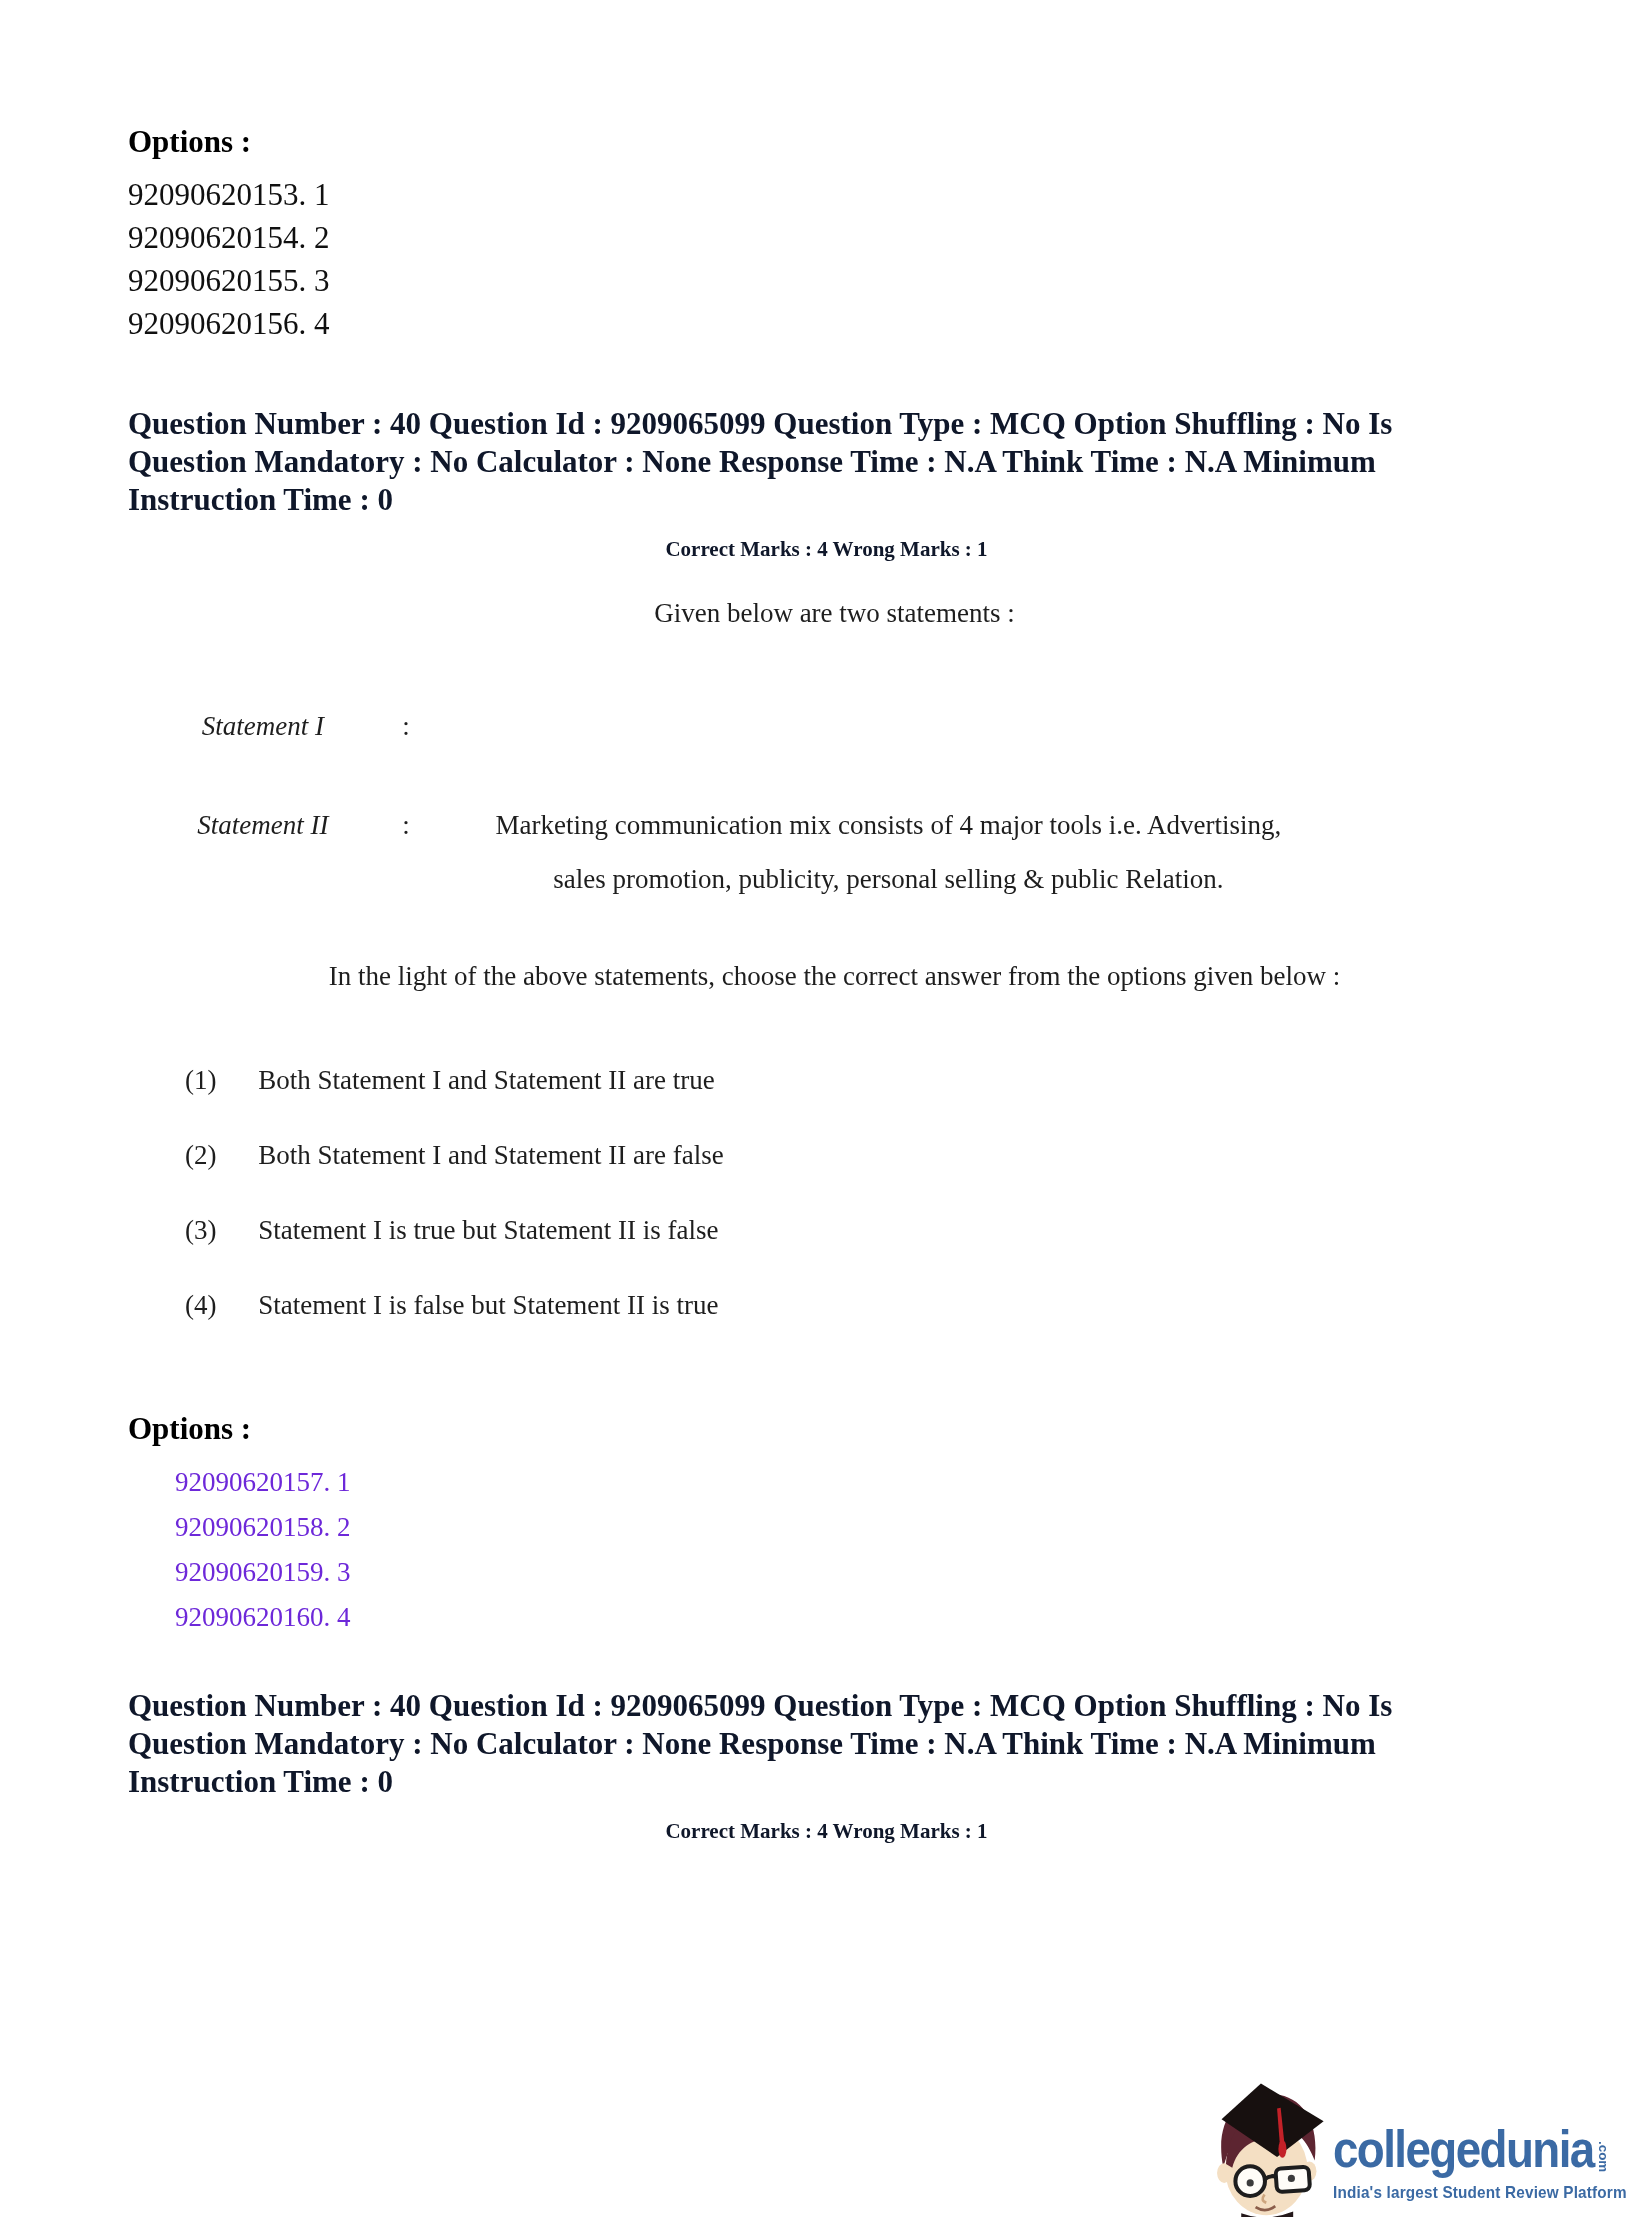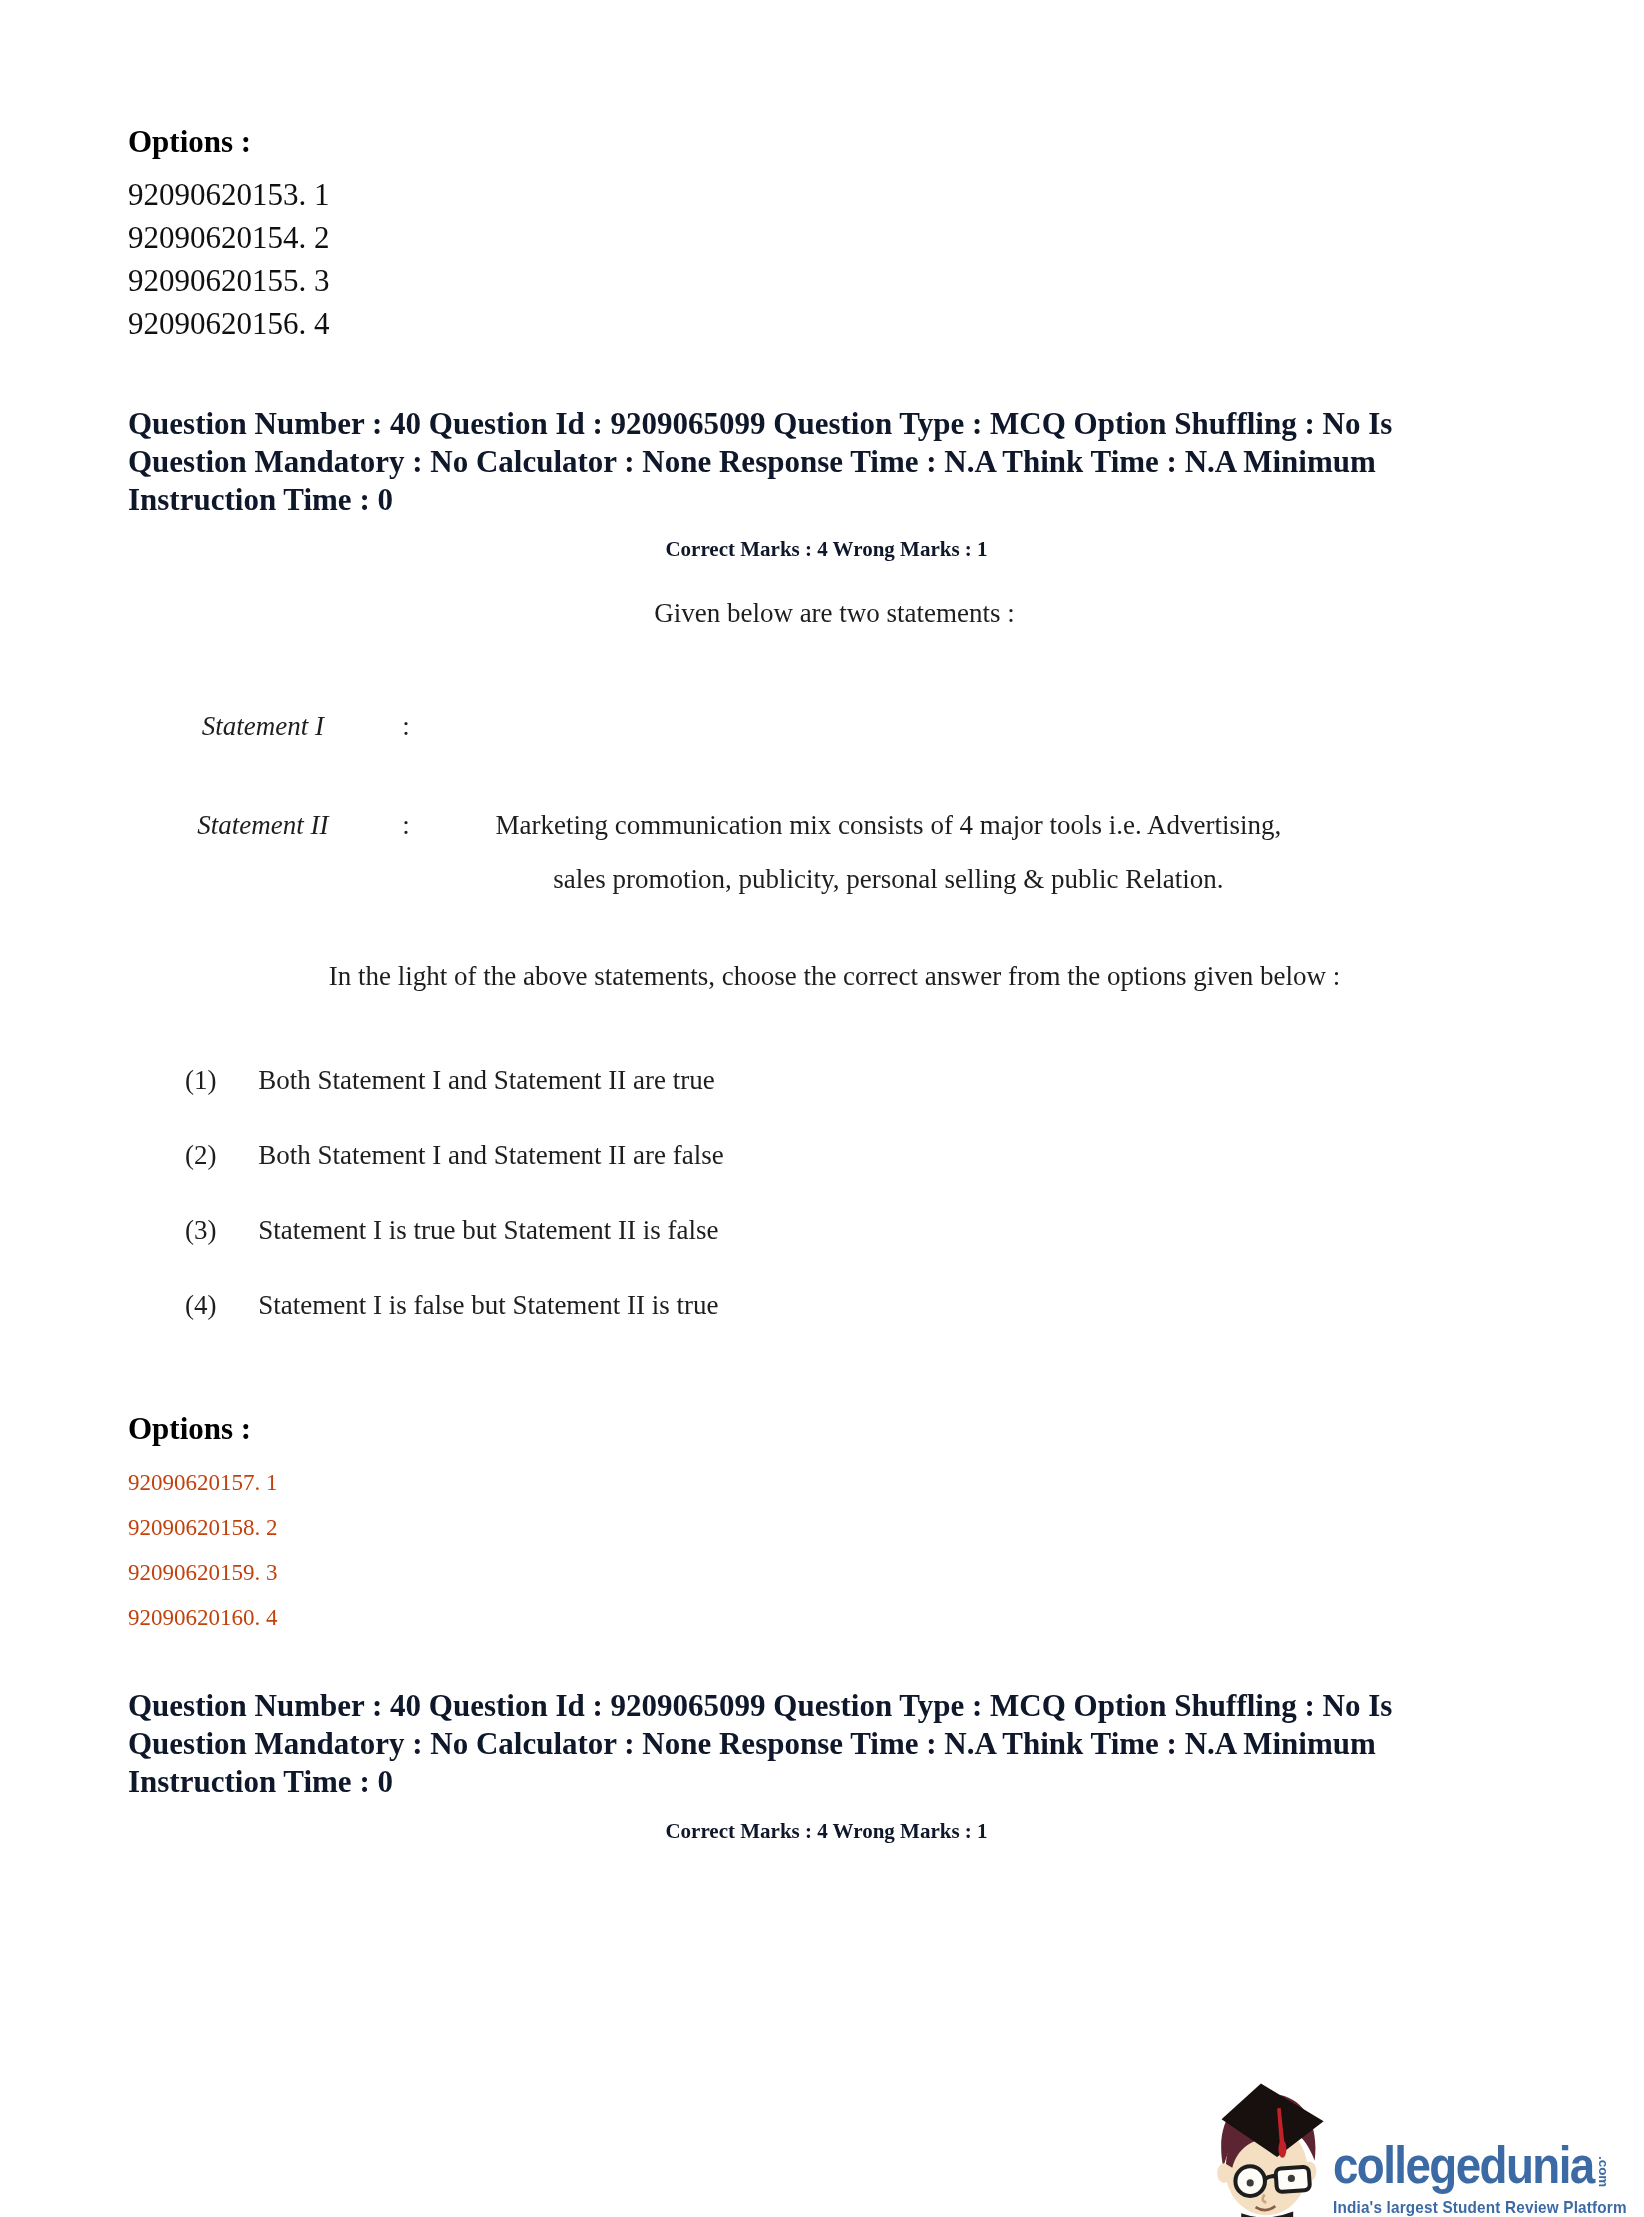--- a/index.html
+++ b/index.html
@@ -12,21 +12,21 @@
     font-family:"Liberation Serif", serif;
     border-radius:31px;
   }
 
   
   .opts-block { position:absolute; left:128px; }
   .opts-top { top:124px; }
   .opts-bottom { top:1411px; }
   .opts-label { font-weight:700; font-size:31px; line-height:36px; color:#000; margin-bottom:13.4px; }
   .opts-top .opt-item { font-size:31px; line-height:43px; color:#101010; white-space:nowrap; }
-  .opts-bottom .opt-item { font-size:23px; line-height:45px; color:#c2410c; white-space:nowrap; }
+  .opts-bottom .opt-item { font-size:27px; line-height:45px; color:#6d28d9; white-space:nowrap;margin-left:47px; }
 
   
   .meta-block { position:absolute; left:128px; width:1397px; color:#0f172a; }
   .meta-top { top:405px; }
   .meta-bottom { top:1687px; }
   .meta-line { font-weight:700; font-size:31px; line-height:38px; white-space:nowrap; }
   .meta-marks { font-weight:700; font-size:21px; line-height:38px; margin-top:10.7px; white-space:nowrap;text-align:center; }
 
   
   .qbody { position:absolute; left:136px; top:595px; width:1397px; color:#1e1e1e;text-align:center; }
@@ -38,21 +38,21 @@
   .st-line { white-space:nowrap; }
   .stmt-1 { margin-top:68px; }
   .stmt-2 { margin-top:45px; }
   .q-prompt { margin-top:52px; font-size:27px; line-height:36px; white-space:nowrap; }
   .choices { margin-top:68px; }
   .choice { display:flex; padding-left:7.2px; margin-bottom:39px; }
   .choice .ch-num { width:115px; flex:none; font-size:27px; line-height:36px; }
   .choice .ch-text { font-size:27px; line-height:36px; white-space:nowrap; }
 
   
-  .footer-logo { position:absolute; left:1209px; top:2078px; width:435px; height:140px; display:flex; align-items:flex-end; }
+  .footer-logo { position:absolute; left:1209px; top:2078px; width:435px; height:140px; display:flex; align-items:center; }
   .mascot { width:120px; height:140px; flex:none; }
   .logo-text { margin-left:3.6px; padding-top:30px; font-family:"Liberation Sans", sans-serif; }
   .brand-row { display:flex; align-items:flex-end; }
   .brand {
     font-size:52px; line-height:52px; font-weight:700;
     letter-spacing:-1.8px; color:#3b6aa4;
     transform:scaleX(0.88); transform-origin:left bottom;
     white-space:nowrap;
   }
   .tld {

